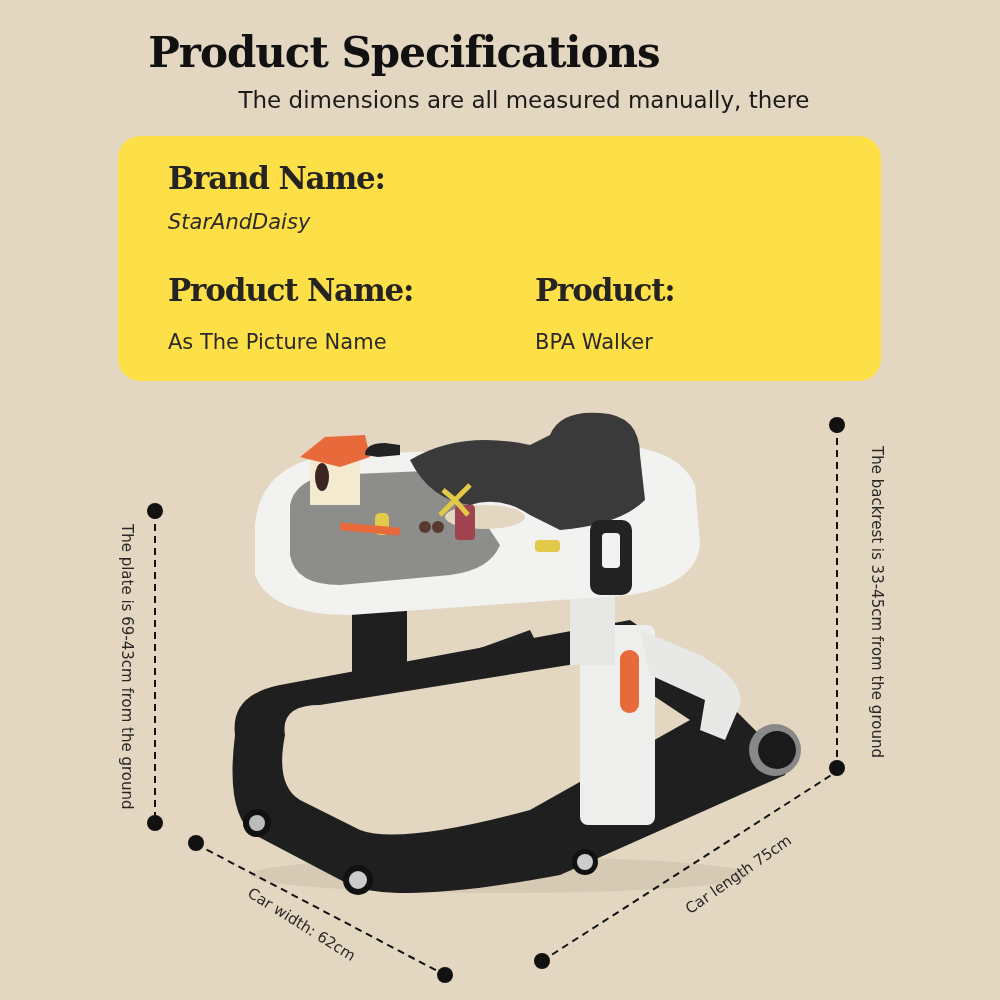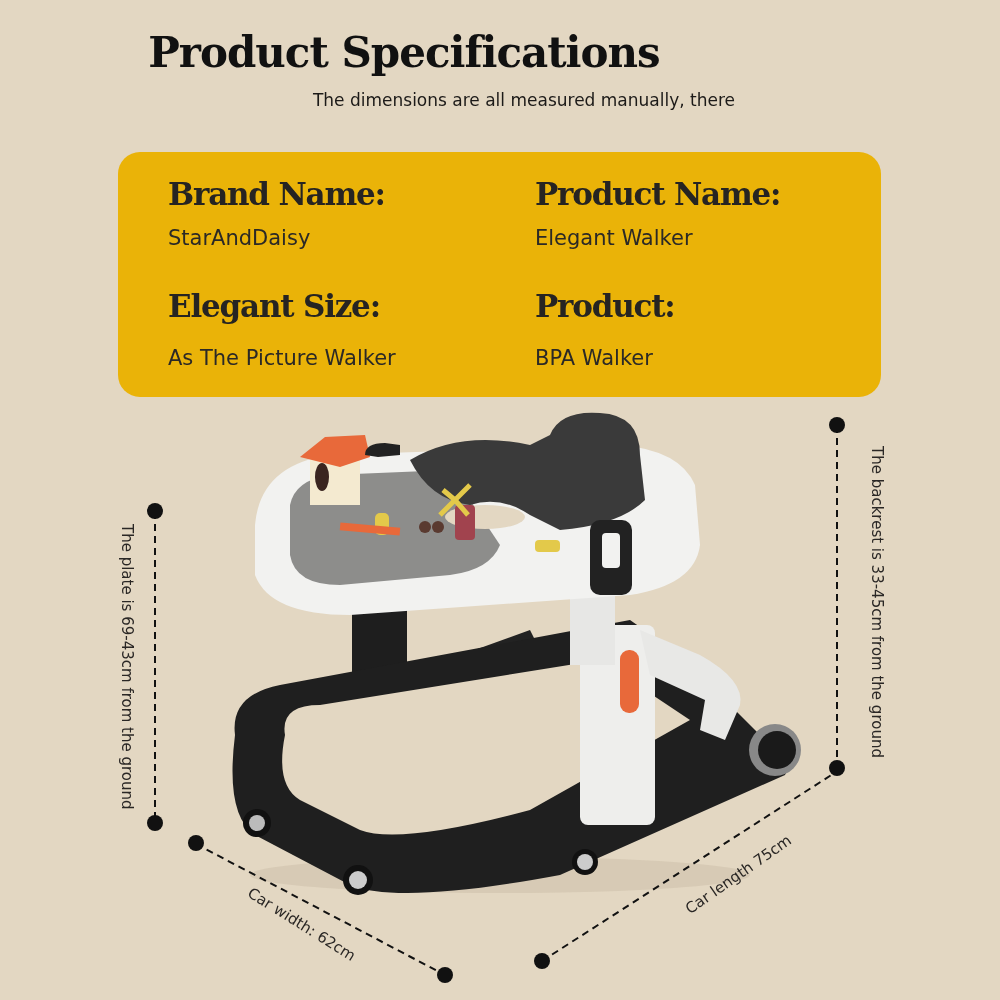--- a/index.html
+++ b/index.html
@@ -13,41 +13,41 @@
     .title {
       position: absolute; left: 0; top: 28px; width: 808px;
       text-align: center;
       font-family: "DejaVu Serif", serif;
       font-weight: bold; font-size: 42px; letter-spacing: -1px;
       color: #111;
     }
     .subtitle {
       position: absolute; left: 0; top: 86px; width: 1000px;
       text-align: center;
-      font-size: 17px; line-height: 29px; color: #1c1a18; padding-left: 48px;
+      font-size: 23px; line-height: 29px; color: #1c1a18; padding-left: 48px;
     }
     .subtitle span { display: block; }
     .card {
-      position: absolute; left: 118px; top: 152px; width: 763px; height: 245px;
-      background: #eab308; border-radius: 22px;
+      position: absolute; left: 118px; top: 136px; width: 763px; height: 245px;
+      background: #fde047; border-radius: 22px;
     }
     .spec { position: absolute; }
     .spec .label {
       font-family: "DejaVu Serif", serif; font-weight: bold;
       font-size: 31px; letter-spacing: -1.2px; color: #262422;
       white-space: nowrap;
     }
     .spec .value {
       font-size: 21px; color: #2b2926; white-space: nowrap;
     }
     .s1 { left: 50px; top: 24px; }
     .s2 { left: 417px; top: 24px; }
     .s3 { left: 50px; top: 136px; }
     .s4 { left: 417px; top: 136px; }
-    .s1 .value, .s2 .value { margin-top: 14px; }
+    .s1 .value, .s2 .value { margin-top: 14px; font-style: italic; }
     .s3 .value, .s4 .value { margin-top: 22px; }
 
     .dim-svg { position: absolute; left: 0; top: 0; width: 1000px; height: 1000px; }
     .vlabel {
       position: absolute; font-size: 15px; color: #2a2725; white-space: nowrap;
       transform-origin: 0 0;
     }
     .v-left { left: 119px; top: 524px; transform: rotate(90deg) translateY(-17px); }
     .v-right { left: 869px; top: 446px; transform: rotate(90deg) translateY(-17px); }
     .dlabel {
@@ -64,27 +64,23 @@
 <div class="title">Product Specifications</div>
 <div class="subtitle">
   <span>The dimensions are all measured manually, there</span>
 </div>
 
 <div class="card">
   <div class="spec s1">
     <div class="label">Brand Name:</div>
     <div class="value">StarAndDaisy</div>
   </div>
-  <div class="spec s2">
+  <div class="spec s3">
     <div class="label">Product Name:</div>
-    <div class="value">Elegant Walker</div>
-  </div>
-  <div class="spec s3">
-    <div class="label">Elegant Size:</div>
-    <div class="value">As The Picture Walker</div>
+    <div class="value">As The Picture Name</div>
   </div>
   <div class="spec s4">
     <div class="label">Product:</div>
     <div class="value">BPA Walker</div>
   </div>
 </div>
 
 <svg class="walker" viewBox="0 0 620 500">
 
   <ellipse cx="300" cy="470" rx="250" ry="18" fill="#cfc2ab" opacity="0.6"></ellipse>

